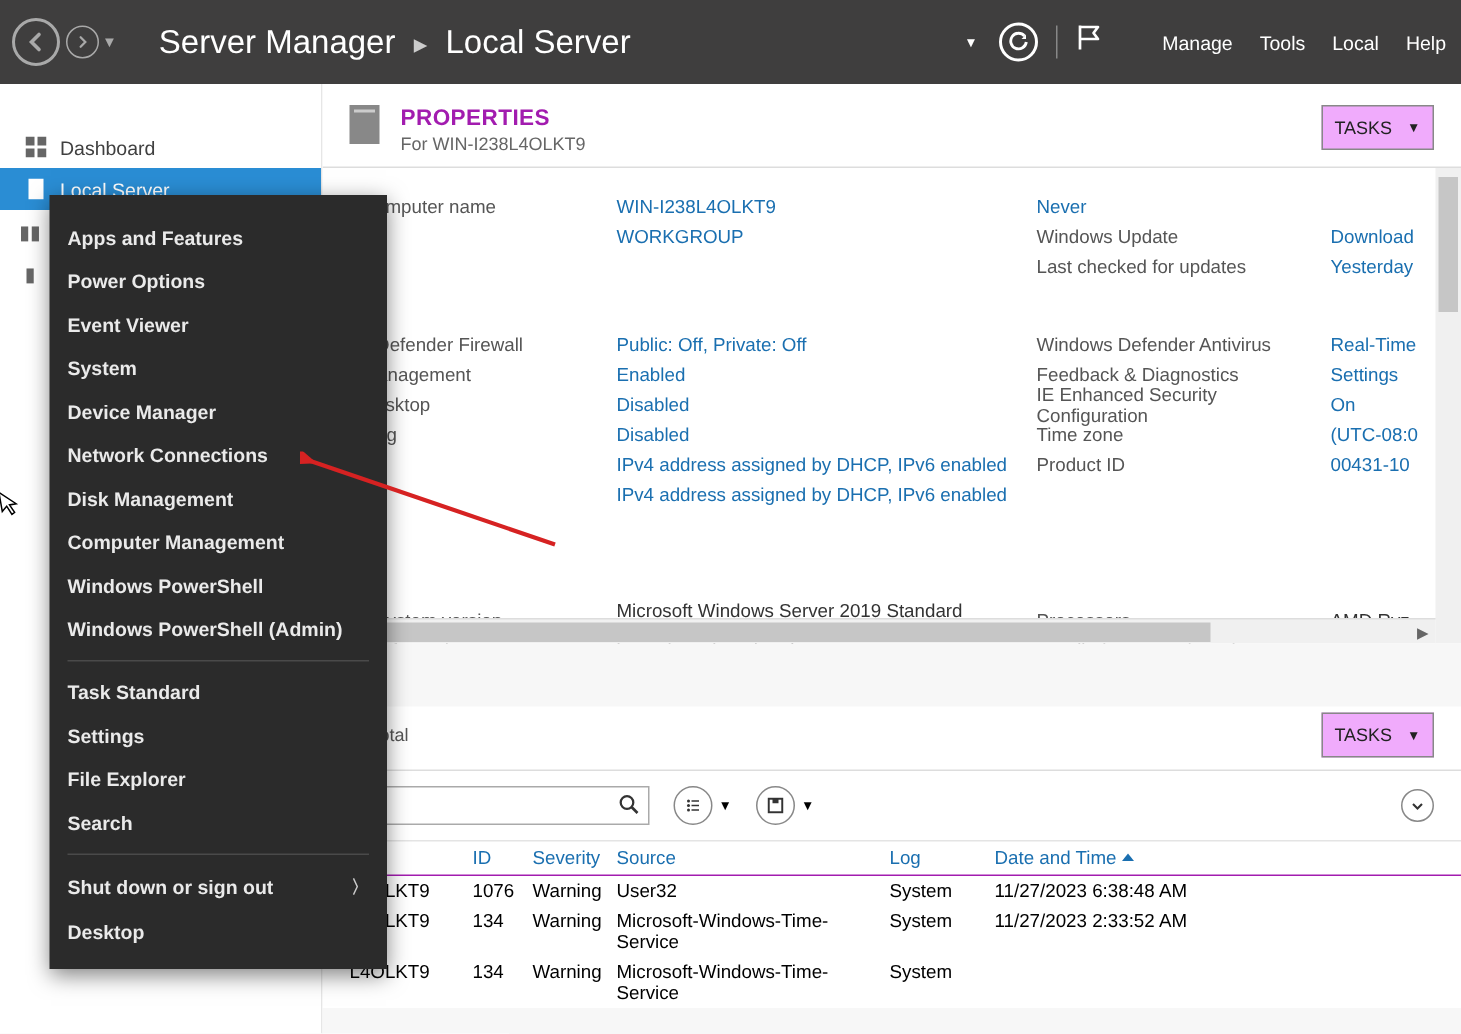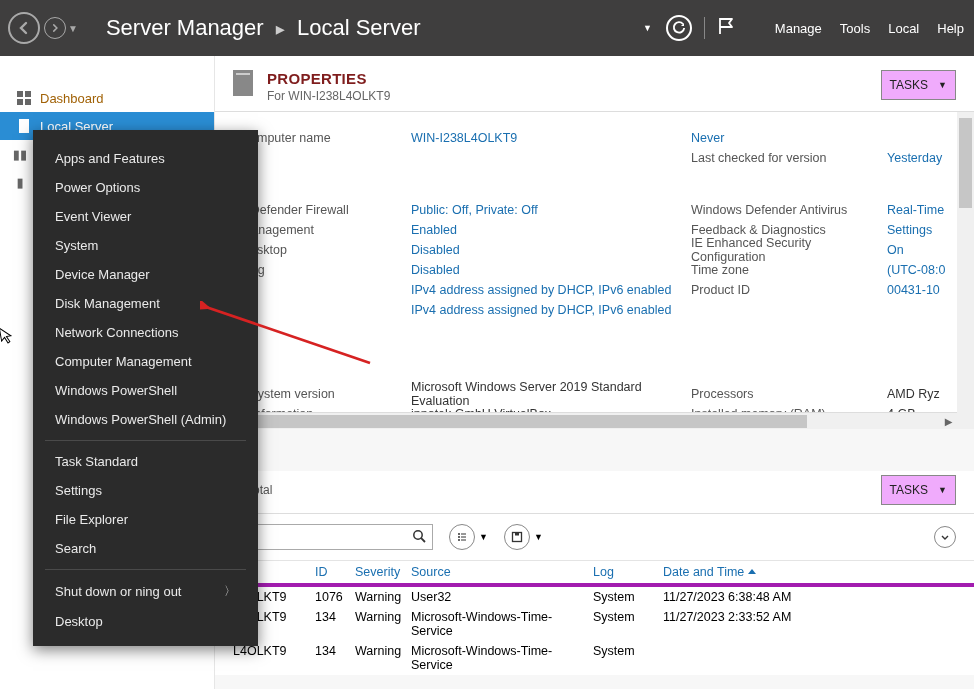--- a/index.html
+++ b/index.html
@@ -24,33 +24,33 @@
     width: 26px; height: 26px; border: 2px solid #fff; border-radius: 50%;
     display:flex;align-items:center;justify-content:center;font-size:15px;color:#fff;margin-right:12px;
   }
   .hdr-bar { width:1px; height:22px; background:#888; margin-right:12px;}
   .hdr-flag { font-size:20px; color:#fff; margin-right:22px;}
   .hdr-link { color:#fff; font-size:13px; margin-left:18px; }
 
   
   .main { display:flex; height: calc(689px - 56px); }
   .sidebar { width: 215px; background:#fff; padding-top: 28px; border-right:1px solid #e6e6e6;}
-  .side-item { height: 28px; display:flex; align-items:center; padding-left: 16px; font-size:13px; color:#a16207;}
+  .side-item { height: 28px; display:flex; align-items:center; padding-left: 16px; font-size:13px; color:#404040;}
   .side-item .sicon { width:16px; margin-right:8px; display:flex; align-items:center; justify-content:center;}
   .side-item.active { background:#2a8dd4; color:#fff; }
   .side-dash .sicon svg rect { fill:#666;}
   .side-item.active .sicon svg rect{ fill:#fff;}
   .side-trunc { padding-left:12px; color:#666;}
 
   .content { flex:1; background:#f7f7f7; position:relative; overflow:hidden; padding:0;}
   .panel { background:#fff; margin:0; padding:0; }
   .prop-header { display:flex; align-items:flex-start; padding:14px 18px 8px 18px; }
   .server-icon { width:20px; height:26px; background:#888; margin-right:14px; position:relative;}
   .server-icon::before{content:"";position:absolute;left:3px;top:3px;width:14px;height:2px;background:#ccc;}
-  .prop-title { font-size:15px; font-weight:600; color:#7f1d1d; letter-spacing:0.3px;}
+  .prop-title { font-size:15px; font-weight:600; color:#a21caf; letter-spacing:0.3px;}
   .prop-sub { font-size:12px; color:#666; margin-top:2px;}
   .tasks-btn {
     margin-left:auto; border:1px solid #888; background:#f0abfc; height:30px;
     padding:0 8px; font-size:12px; display:flex; align-items:center; color:#222;
   }
   .tasks-btn .dd { margin-left:10px; font-size:9px;}
 
   .prop-body { position:relative; border-top:1px solid #ddd; height:318px; overflow:hidden;}
   .prop-scroll { position:absolute; left:0; top:0; right:0; padding:16px 0 0 26px; }
   .prop-row { display:flex; font-size:12.5px; height:20px; align-items:center;}
@@ -72,33 +72,33 @@
   .ev-sub { font-size:12px; color:#555;}
   .ev-toolbar { display:flex; align-items:center; padding:10px 18px; gap:16px;}
   .searchbox { width:200px; height:26px; border:1px solid #aaa; background:#fff; display:flex; align-items:center;}
   .searchbox input{ flex:1; border:none; outline:none; font-size:12px; padding:0 6px;}
   .searchbox .mag{ width:26px; text-align:center; font-size:13px;}
   .rnd-btn { width:26px; height:26px; border:1px solid #888; border-radius:50%; display:flex;align-items:center;justify-content:center;font-size:13px;}
   .rnd-drop{ font-size:9px; margin-left:4px;}
   .ev-expand{ margin-left:auto; width:22px;height:22px;border:1px solid #888;border-radius:50%;display:flex;align-items:center;justify-content:center;font-size:11px;}
 
   .ev-table { font-size:12.5px; }
-  .ev-head { display:flex; padding:4px 18px; border-top:1px solid #e4e4e4; border-bottom:4px solid #a21caf;}
+  .ev-head { display:flex; padding:4px 18px; border-top:1px solid #e4e4e4; border-bottom:1px solid #a21caf;}
   .ev-head div { color:#1a6fb0; }
   .ev-row { display:flex; padding:3px 18px;}
   .c-srv{width:82px;} .c-id{width:40px;} .c-sev{width:56px;} .c-src{width:182px;} .c-log{width:70px;} .c-dt{width:200px;}
   .ev-head .c-dt::after{content:"";}
   .sort-ind{ display:inline-block; width:0;height:0;border-left:4px solid transparent;border-right:4px solid transparent;border-bottom:5px solid #1a6fb0; margin-left:4px; vertical-align:2px;}
 
   
   .ctxmenu {
     position:absolute; left:33px; top:130px; width:225px; background:#2b2b2b; color:#eaeaea;
     font-size:13px; padding:14px 0 10px 0; box-shadow:0 4px 14px rgba(0,0,0,0.5); z-index:50;
   }
-  .ctx-item { padding:7px 22px; display:flex; align-items:center;}
+  .ctx-item { padding:7px 12px; display:flex; align-items:center;font-weight:bold;}
   .ctx-sep { height:1px; background:#4a4a4a; margin:6px 12px;}
   .ctx-item .chev{ margin-left:auto; font-size:12px; color:#ccc;}
 
   
   .redarrow{ position:absolute; left:200px; top:301px; z-index:60; pointer-events:none;}
 
   
   .cursor{ position:absolute; left:0px; top:326px; font-size:16px; color:#000; z-index:70; transform:rotate(-10deg);}
 </style>
 </head>
@@ -187,23 +187,29 @@
 
       <div class="prop-body">
         <div class="prop-scroll">
           <div id="proprows1">
               <div class="prop-row">
     <div class="col-l1">Computer name</div>
     <div class="col-v1">WIN-I238L4OLKT9</div>
     <div class="col-v2">Never</div>
   </div>
               <div class="prop-row">
+    <div class="col-l1">up</div>
+    <div class="col-v1">WORKGROUP</div>
+    <div class="col-l2">Windows Update</div>
+    <div class="col-v2">Download</div>
+  </div>
+              <div class="prop-row">
     <div class="col-l1"></div>
     <div class="col-v1"></div>
-    <div class="col-l2">Last checked for version</div>
+    <div class="col-l2">Last checked for updates</div>
     <div class="col-v2">Yesterday</div>
   </div>
             </div>
           <div class="prop-row gap"></div>
           <div id="proprows2">
               <div class="prop-row">
     <div class="col-l1">s Defender Firewall</div>
     <div class="col-v1">Public: Off, Private: Off</div>
     <div class="col-l2">Windows Defender Antivirus</div>
     <div class="col-v2">Real-Time</div>
@@ -362,24 +368,24 @@
       <div class="ctx-item">
         <span>Event Viewer</span>
       </div>
       <div class="ctx-item">
         <span>System</span>
       </div>
       <div class="ctx-item">
         <span>Device Manager</span>
       </div>
       <div class="ctx-item">
+        <span>Network Connections</span>
+      </div>
+      <div class="ctx-item">
         <span>Disk Management</span>
-      </div>
-      <div class="ctx-item">
-        <span>Network Connections</span>
       </div>
       <div class="ctx-item">
         <span>Computer Management</span>
       </div>
       <div class="ctx-item">
         <span>Windows PowerShell</span>
       </div>
       <div class="ctx-item">
         <span>Windows PowerShell (Admin)</span>
       </div>
@@ -394,21 +400,21 @@
       </div>
       <div class="ctx-item">
         <span>File Explorer</span>
       </div>
       <div class="ctx-item">
         <span>Search</span>
       </div>
     </div>
   <div class="ctx-sep"></div>
   <div class="ctx-item">
-    <span>Shut down or ning out</span>
+    <span>Shut down or sign out</span>
     <span class="chev">〉</span>
   </div>
   <div class="ctx-item">
     <span>Desktop</span>
   </div>
 </div>
 
 <svg class="redarrow" width="180" height="70">
   <defs>
       <marker id="ah" markerWidth="10" markerHeight="8" refX="2" refY="4" orient="auto">

